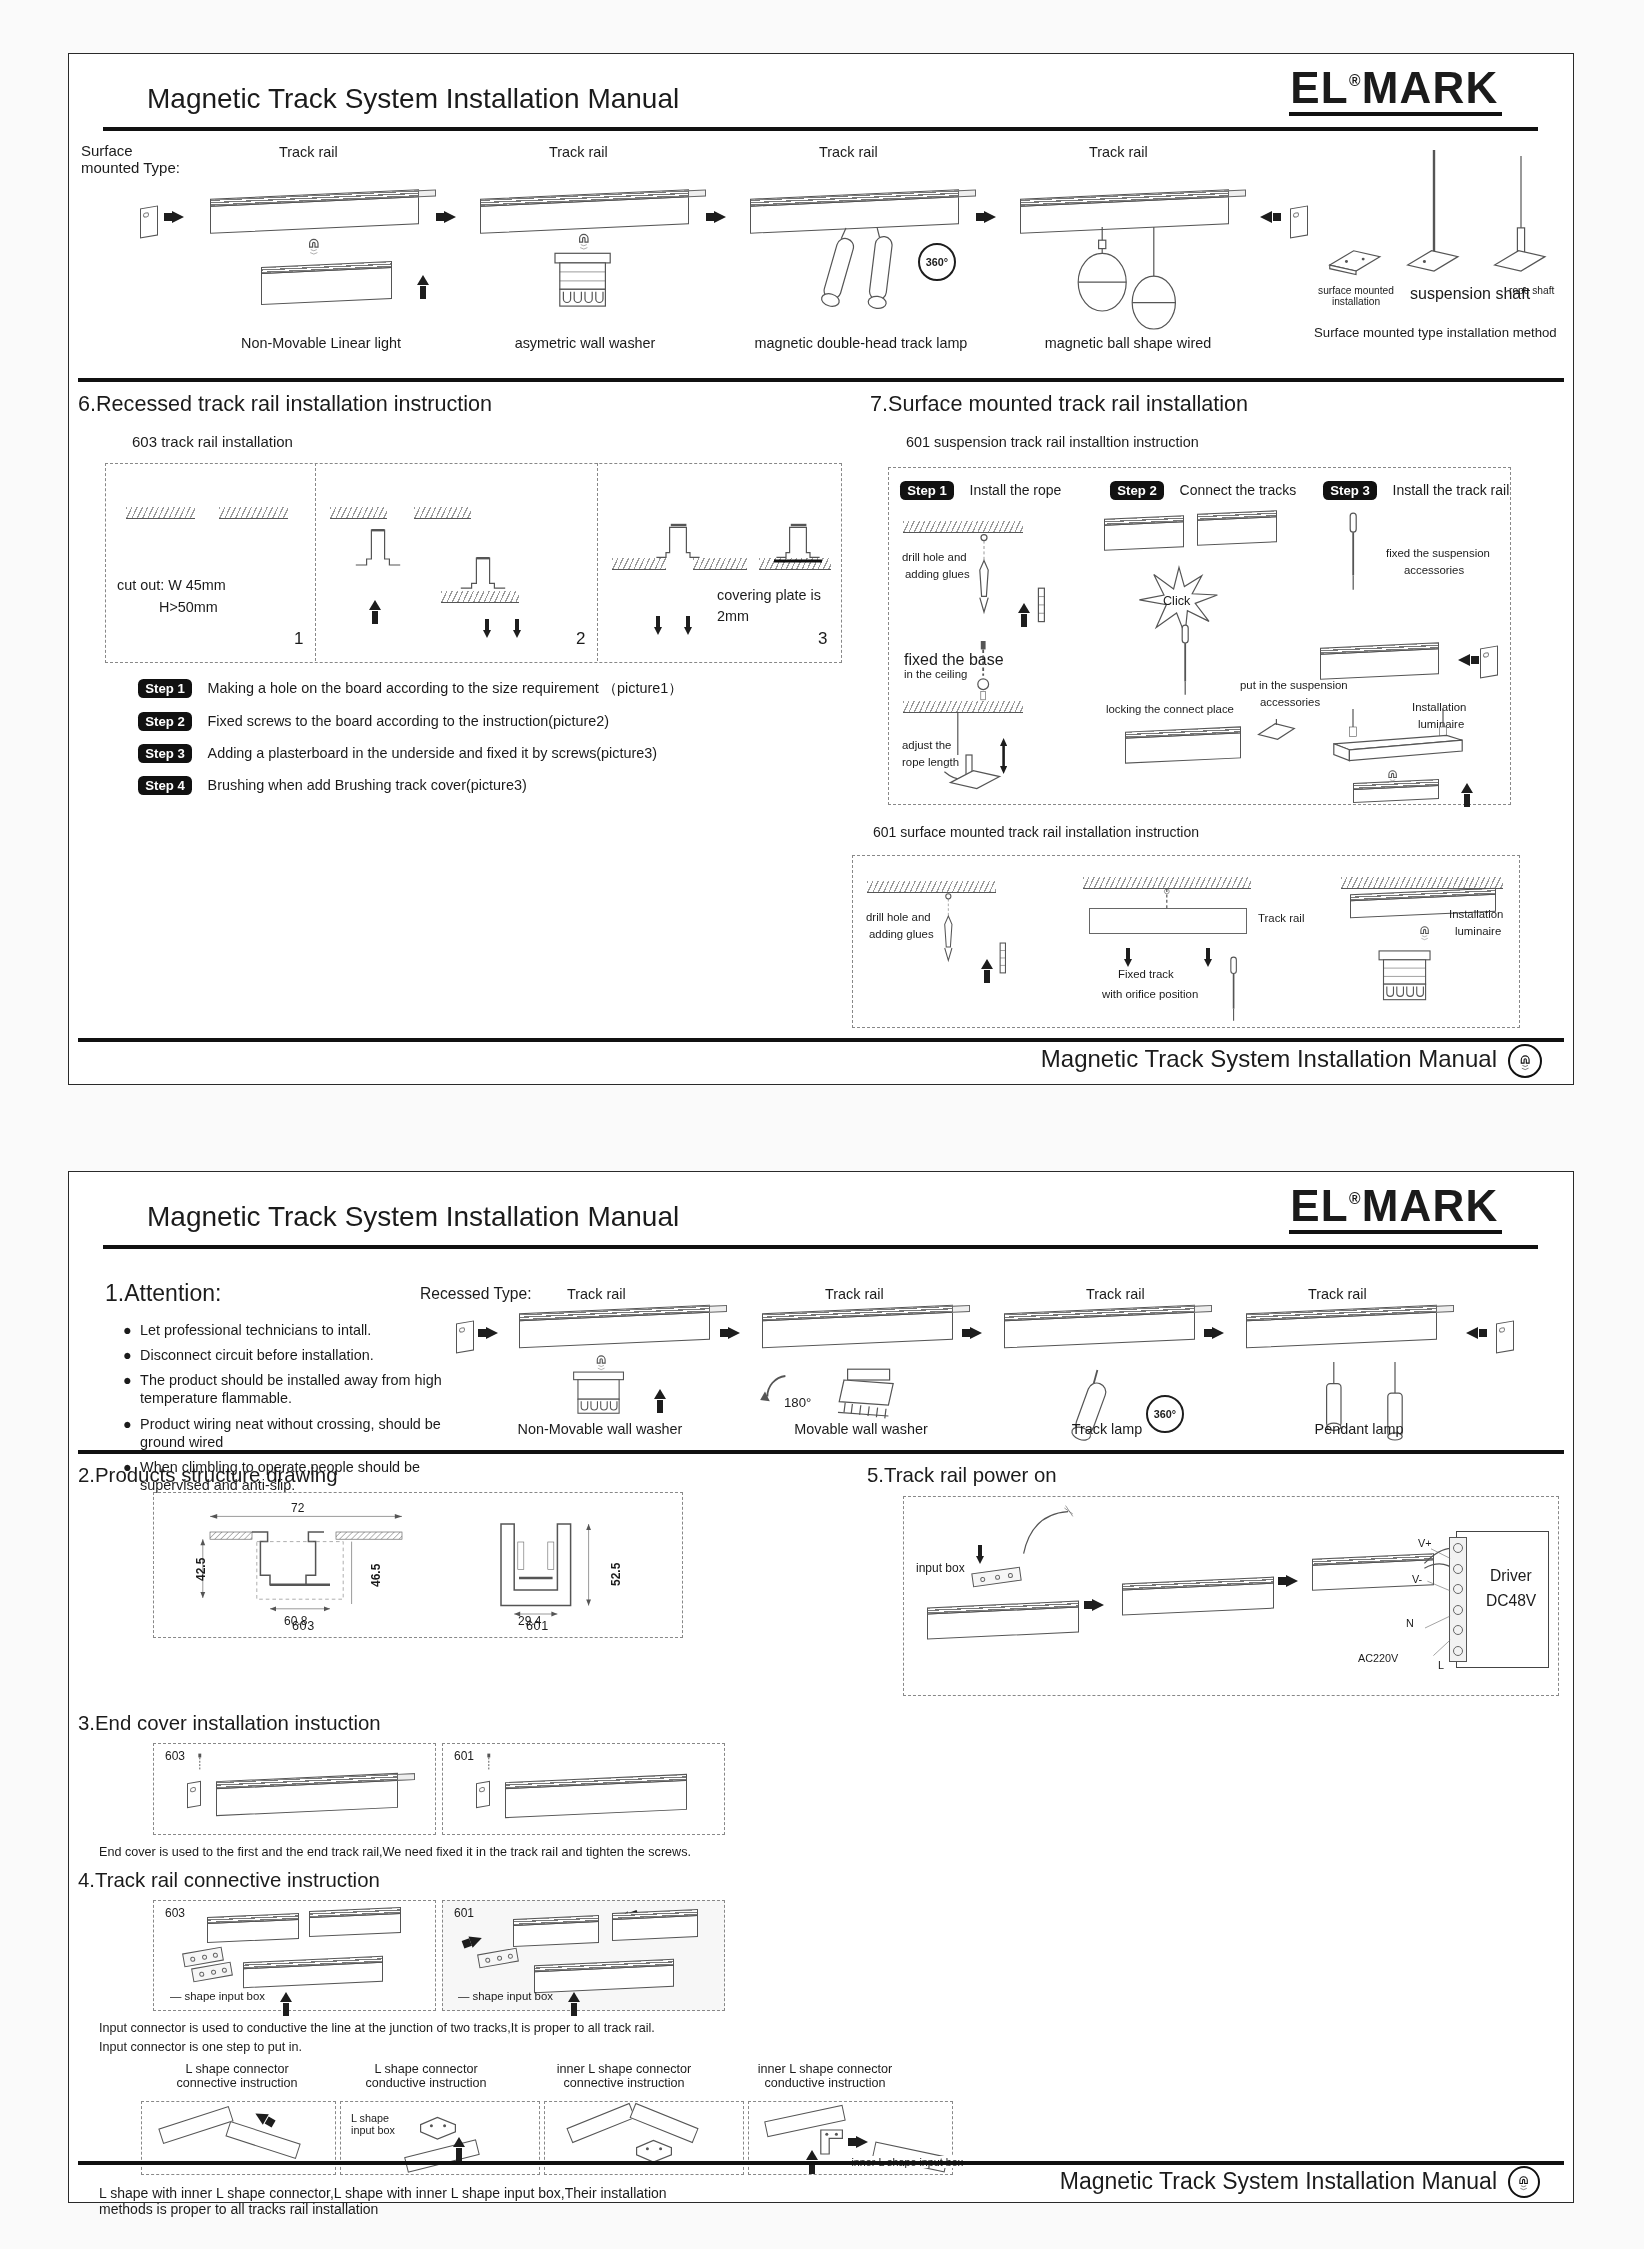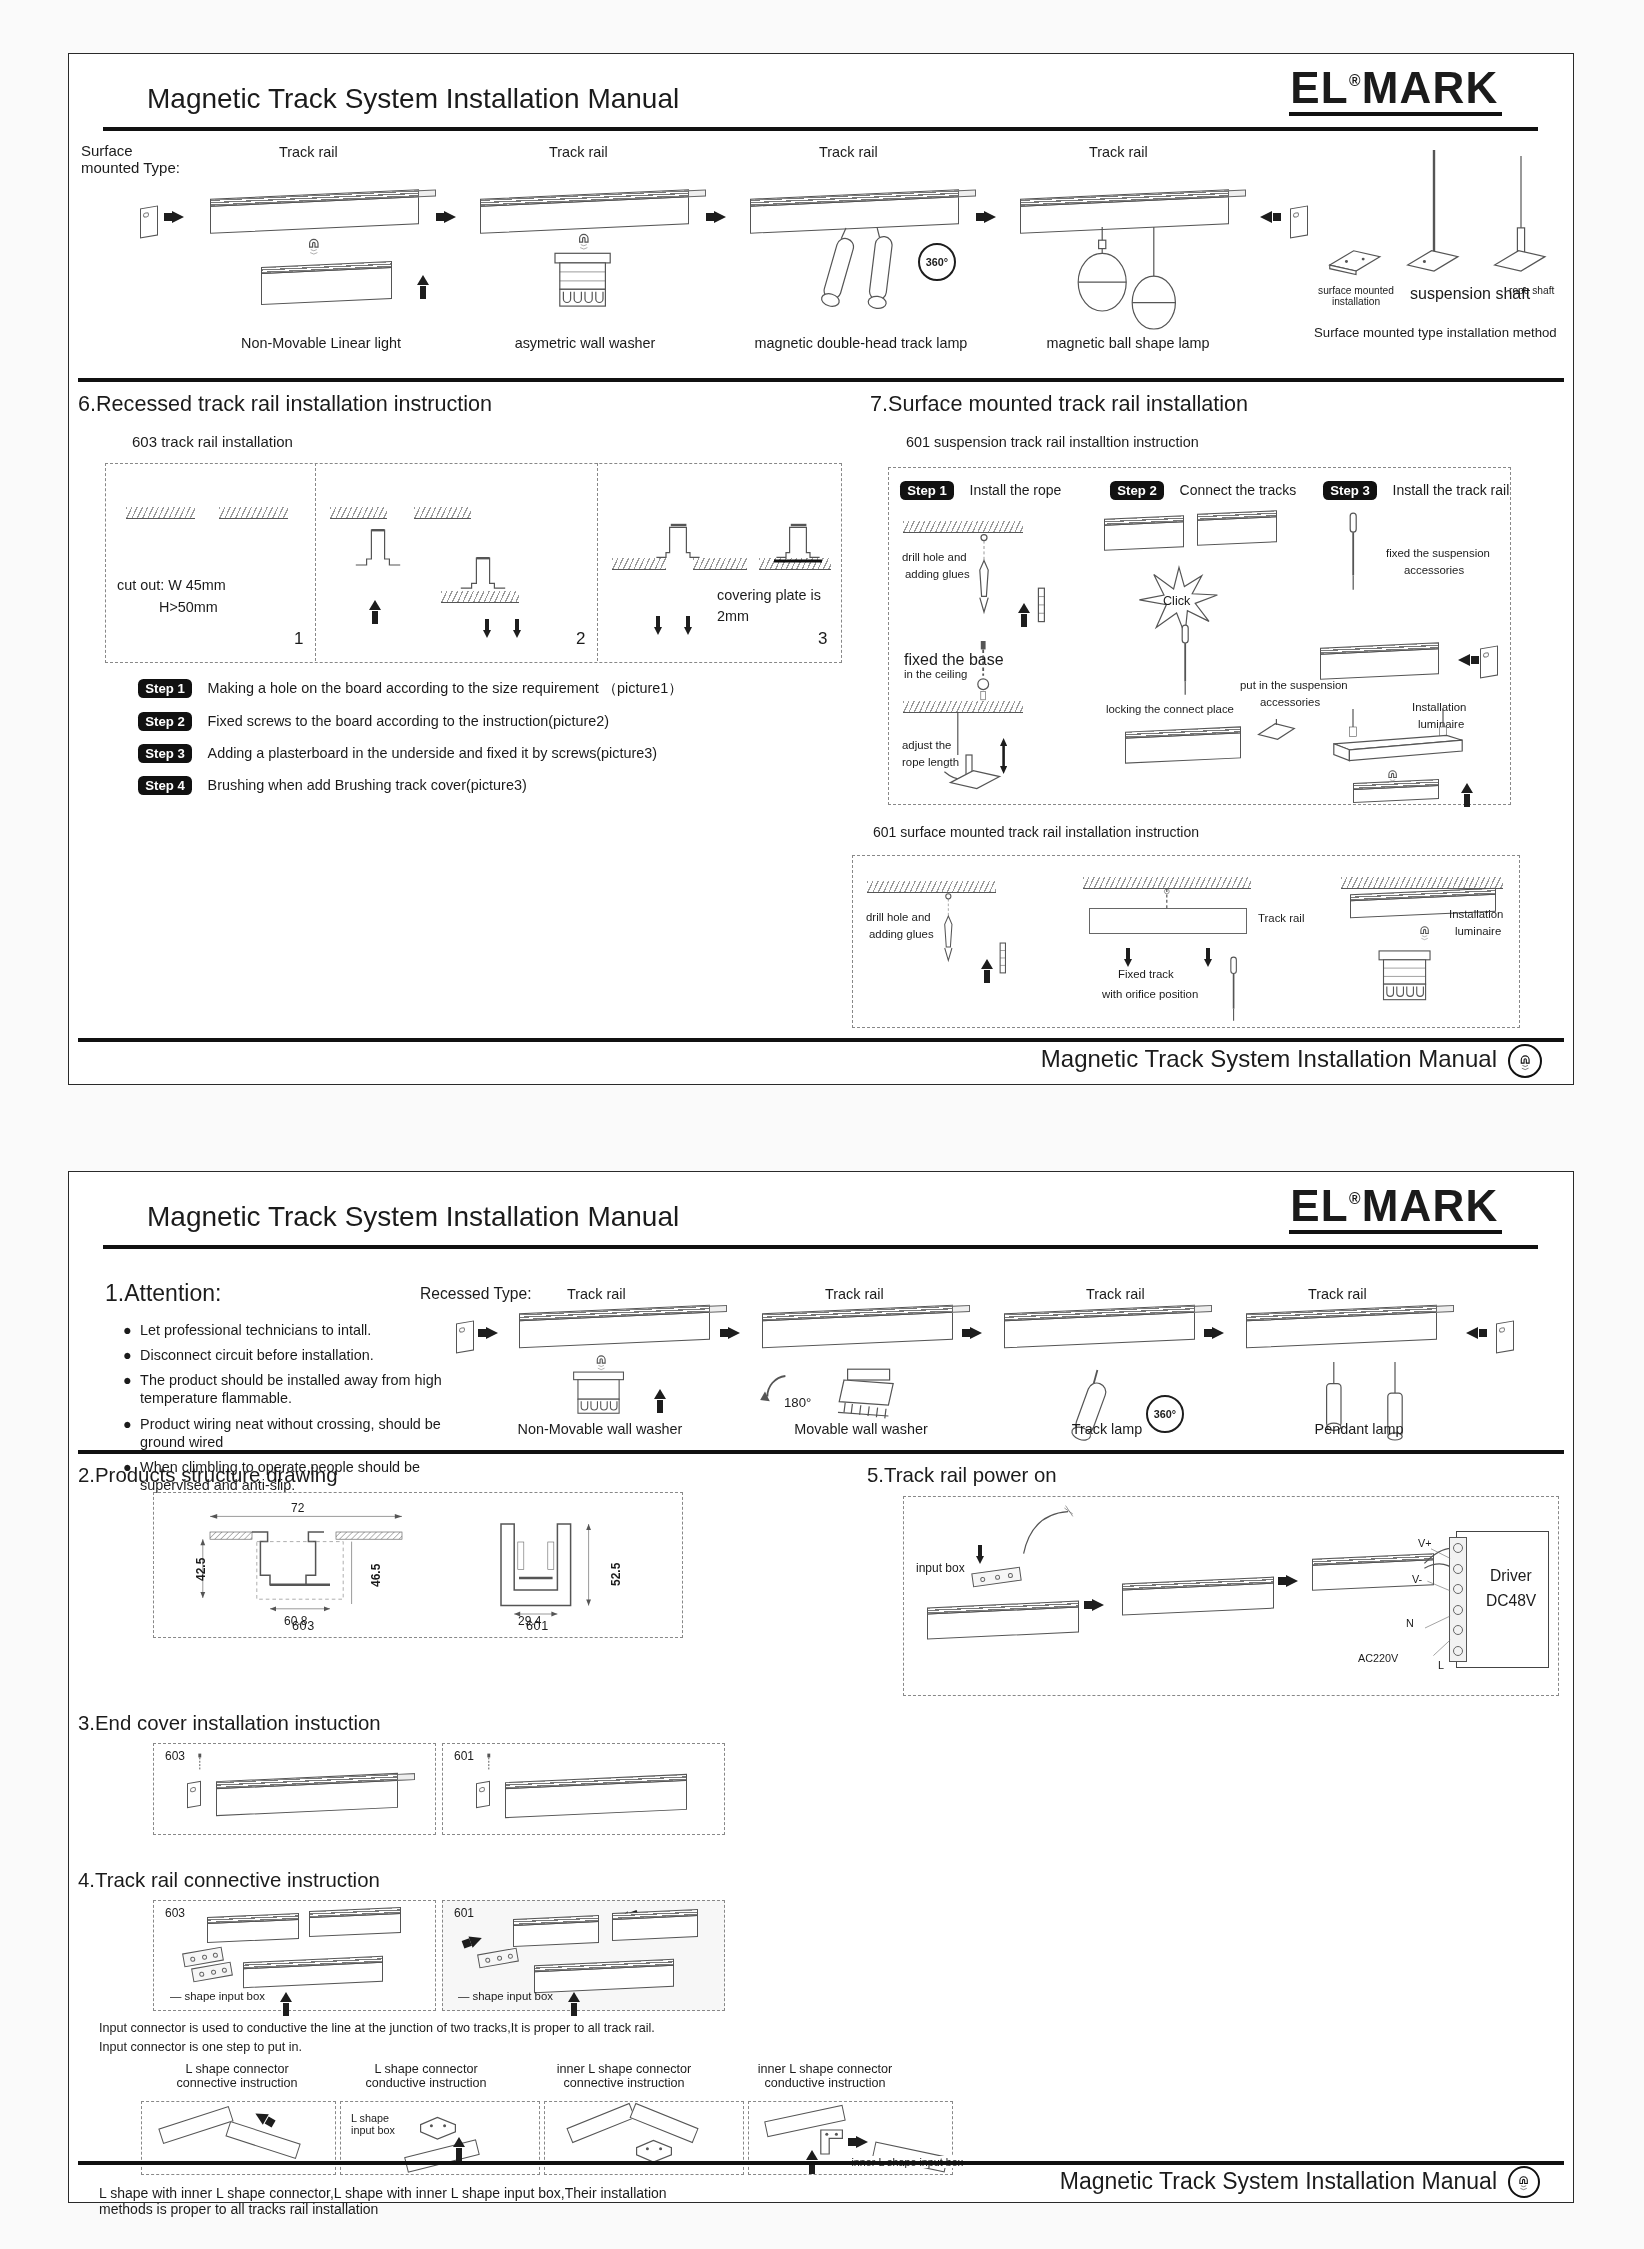--- a/index.html
+++ b/index.html
@@ -116,21 +116,21 @@
           <line x1="22" y1="92" x2="102" y2="92"></line>
           <line x1="148" y1="0" x2="148" y2="86"></line>
           <ellipse cx="148" cy="126" rx="36" ry="44"></ellipse>
           <line x1="112" y1="126" x2="184" y2="126"></line>
         </g>
       </svg>
 
     <div class="t c" style="left:162px;top:281px;width:180px;font-size:14.4px">Non-Movable Linear light</div>
     <div class="t c" style="left:432px;top:281px;width:168px;font-size:14.4px">asymetric wall washer</div>
     <div class="t c" style="left:678px;top:281px;width:228px;font-size:14.4px">magnetic double-head track lamp</div>
-    <div class="t c" style="left:960px;top:281px;width:198px;font-size:14.4px">magnetic ball shape lamp</div>
+    <div class="t c" style="left:960px;top:281px;width:198px;font-size:14.4px">magnetic ball shape wired</div>
 
     <svg style="left:1257px;top:192px" width="60" height="31" viewBox="0 0 100 52">
         <polygon points="6,32 46,8 90,18 50,42" fill="#fff" stroke="#555" stroke-width="2"></polygon>
         <polygon points="6,32 50,42 50,48 6,38" fill="#fff" stroke="#555" stroke-width="2"></polygon>
         <circle cx="34" cy="26" r="2.5" fill="#555"></circle>
         <circle cx="62" cy="22" r="2.5" fill="#555"></circle>
       </svg>
     <svg style="left:1335px;top:96px" width="60" height="127" viewBox="0 0 100 212">
         <line x1="50" y1="0" x2="50" y2="170" stroke="#555" stroke-width="4"></line>
         <polygon points="6,192 46,168 90,178 50,202" fill="#fff" stroke="#555" stroke-width="2"></polygon>
@@ -562,20 +562,21 @@
         <line x1="10" y1="8" x2="10" y2="36" stroke="#555" stroke-width="2" stroke-dasharray="4 3"></line>
       </svg>
     <div class="cap" style="left:118px;top:610px;width:12px;height:23px"></div>
     <div class="rail" style="left:147px;top:612px;width:180px"></div>
     <svg style="left:415px;top:581px" width="9.6" height="20.4" viewBox="0 0 20 40">
         <rect x="7" y="0" width="6" height="8" fill="#555"></rect>
         <line x1="10" y1="8" x2="10" y2="36" stroke="#555" stroke-width="2" stroke-dasharray="4 3"></line>
       </svg>
     <div class="cap" style="left:407px;top:610px;width:12px;height:23px"></div>
     <div class="railp" style="left:436px;top:612px;width:180px;height:28px"></div>
+    <div class="t w" style="left:30px;top:673px;width:1380px;font-size:12.6px">End cover is used to the first and the end track rail,We need fixed it in the track rail and tighten the screws.</div>
 
     <div class="t b" style="left:9px;top:697px;font-size:20.4px">4.Track rail connective instruction</div>
     <div class="dbox" style="left:84px;top:728px;width:281px;height:109px"></div>
     <div class="dbox" style="left:373px;top:728px;width:281px;height:109px;background:#f7f7f7"></div>
     <div class="t b" style="left:96px;top:734px;font-size:12px">603</div>
     <div class="t b" style="left:385px;top:734px;font-size:12px">601</div>
     <div class="railp" style="left:138px;top:749px;width:90px;height:18px"></div>
     <div class="railp" style="left:240px;top:743px;width:90px;height:18px"></div>
     <div class="connector" style="left:114px;top:778px;width:38px;transform:rotate(-10deg)">
         <i style="left:6px"></i>

